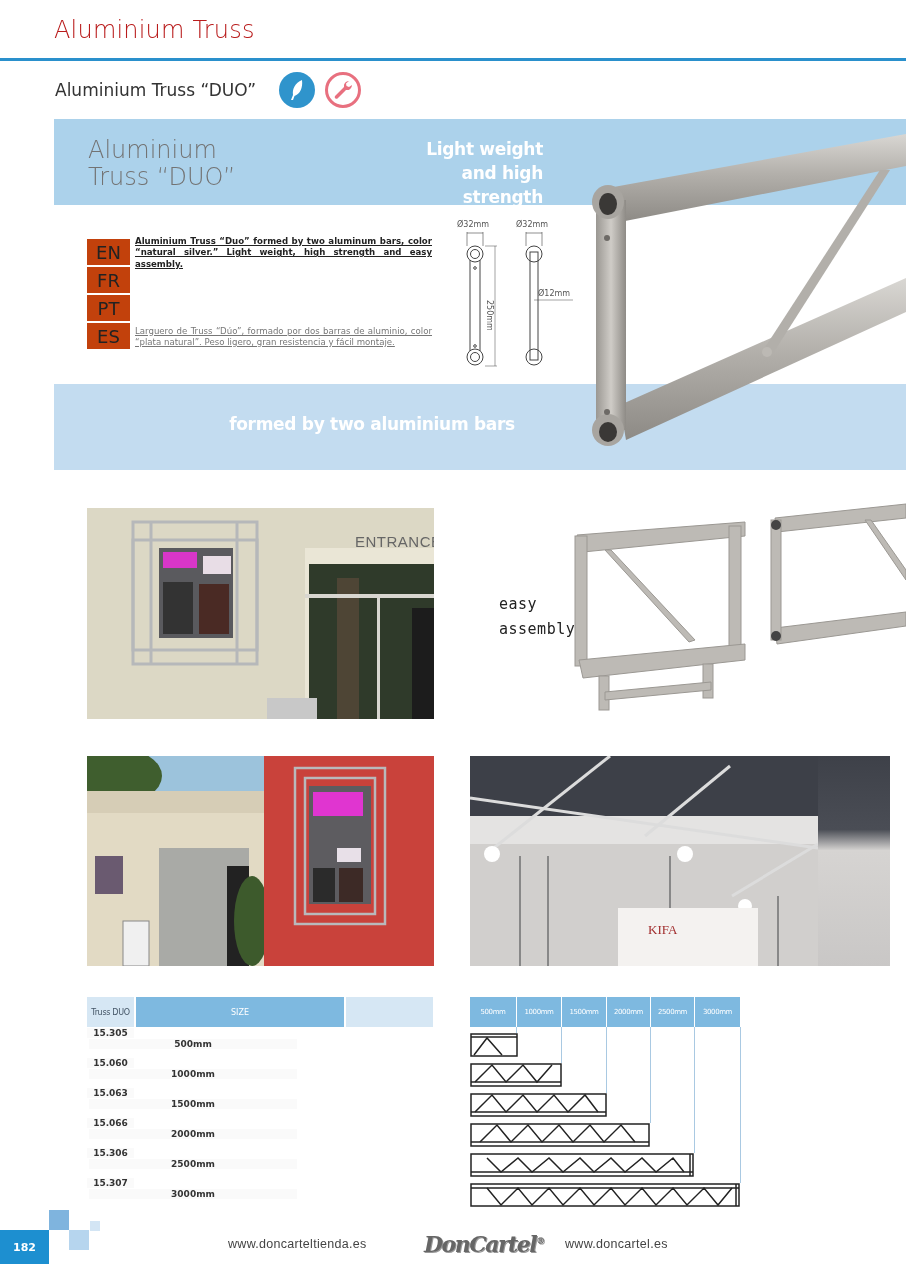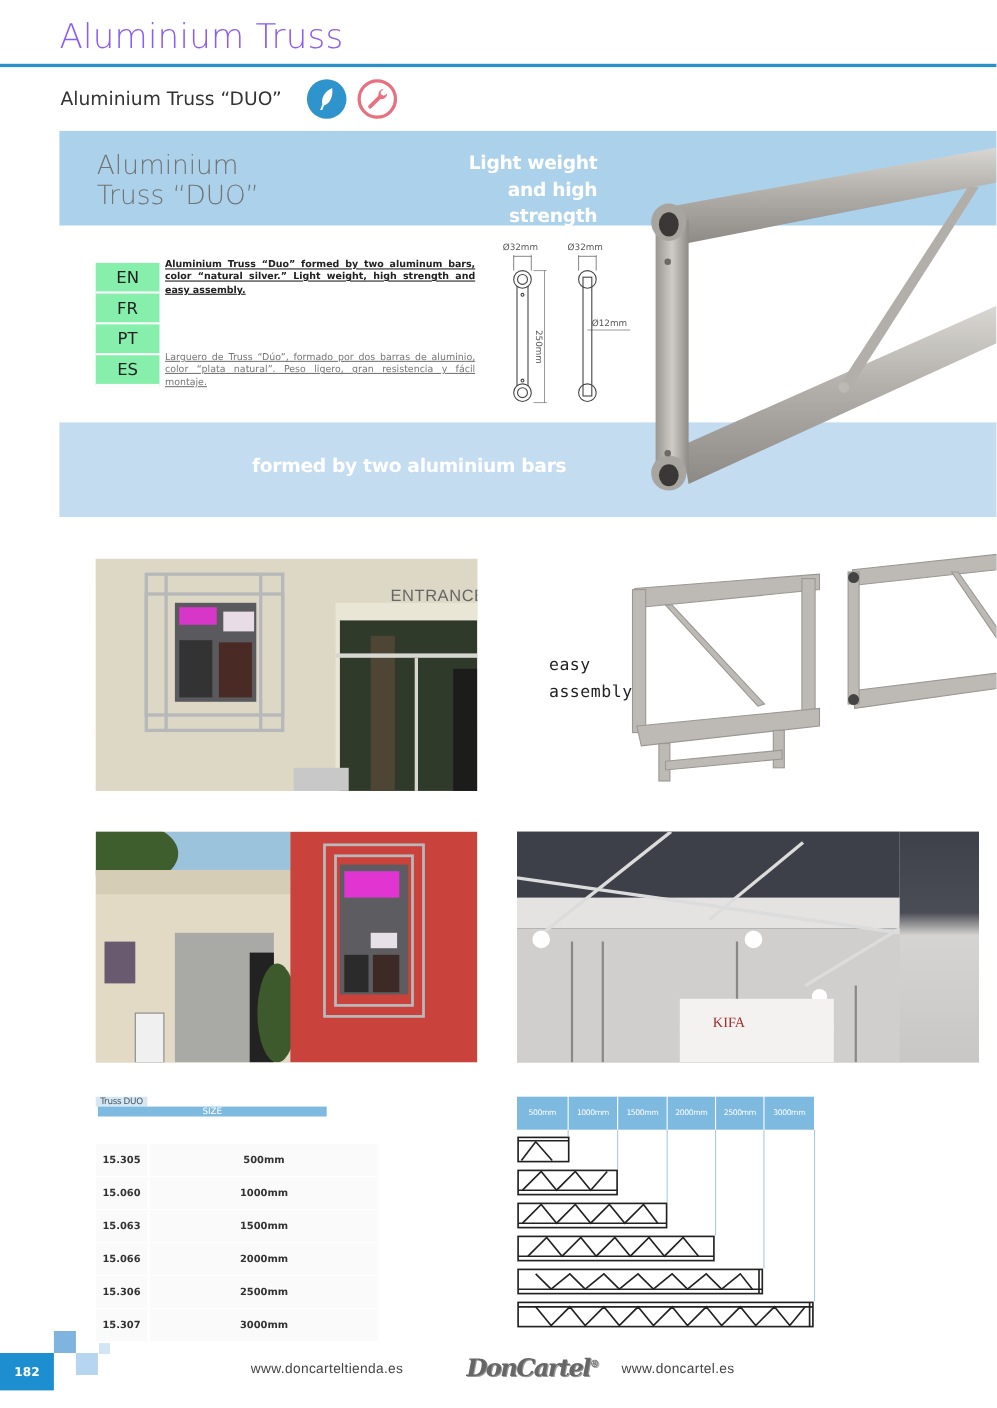--- a/index.html
+++ b/index.html
@@ -1,32 +1,32 @@
 <!DOCTYPE html>
 <html><head>
 <meta charset="utf-8">
 <style>
   * { box-sizing: border-box; margin: 0; padding: 0; }
   body { width: 906px; height: 1280px; background: #fff; position: relative; overflow: hidden; font-family: "DejaVu Sans", sans-serif; color: #222; }
   .abs { position: absolute; }
 
-  .page-title { left: 54px; top: 16px; font-size: 31px; font-weight: 300; color: #8b5cf6; letter-spacing: 0.2px; font-family: "DejaVu Sans", sans-serif; }
+  .page-title { left: 54px; top: 16px; font-size: 24px; font-weight: 300; color: #b91c1c; letter-spacing: 0.2px; font-family: "DejaVu Sans", sans-serif; }
   .title-rule { left: 0; top: 58px; width: 906px; height: 3px; background: #2a90cc; }
   .subtitle { left: 55px; top: 80px; font-size: 17px; color: #333; }
   .icon-circle { width: 36px; height: 36px; border-radius: 50%; display: flex; align-items: center; justify-content: center; }
   .icon-feather { left: 279px; top: 72px; background: #2f94cc; }
   .icon-wrench { left: 325px; top: 72px; border: 3px solid #e8707f; background: #fff; }
 
   .band-top { left: 54px; top: 119px; width: 852px; height: 86px; background: #acd2eb; }
   .band-title { left: 88px; top: 137px; font-size: 24px; line-height: 27px; color: #737373; font-weight: 300; }
   .band-tagline { left: 380px; top: 137px; width: 163px; text-align: right; font-size: 17px; line-height: 24px; color: #fff; font-family: "DejaVu Sans", sans-serif; font-weight: bold; letter-spacing: -0.3px; }
 
   .lang-table { left: 87px; top: 239px; width: 345px; }
   .lang-row { display: flex; height: 28px; margin-bottom: 0; }
-  .lang-code { width: 58px; background: #86efac; display: flex; align-items: center; justify-content: center; font-size: 15px; color: #222; border-bottom: 2px solid #fff; }
+  .lang-code { width: 43px; background: #c2410c; display: flex; align-items: center; justify-content: center; font-size: 18px; color: #222; border-bottom: 2px solid #fff; }
   .lang-text { flex: 1; padding-left: 5px; font-size: 8.6px; line-height: 11.5px; text-align: justify; display: flex; align-items: center; text-decoration: underline; }
   .lang-text.dark { color: #222; font-weight: bold; }
   .lang-text.light { color: #777; }
 
   .drawing { left: 455px; top: 216px; width: 120px; height: 160px; }
   .dim { font-size: 8px; color: #555; position: absolute; }
 
   .band-bottom { left: 54px; top: 384px; width: 852px; height: 86px; background: #c3dcf0; }
   .band-bottom-text { left: 54px; top: 414px; width: 636px; text-align: center; font-size: 17px; color: #fff; font-weight: bold; letter-spacing: -0.3px; }
 
@@ -34,25 +34,25 @@
 
   .photo { position: absolute; overflow: hidden; }
   .photo-1 { left: 87px; top: 508px; width: 347px; height: 211px; background: linear-gradient(180deg, #d7d3c0 0%, #e3dfcc 60%, #ddd8c4 100%); }
   .photo-2 { left: 87px; top: 756px; width: 347px; height: 210px; background: #e0d8c3; }
   .photo-3 { left: 470px; top: 756px; width: 420px; height: 210px; background: linear-gradient(180deg, #3e4149 0%, #4a4d55 35%, #d6d4d2 45%, #c9c7c6 100%); }
 
   .easy-text { left: 499px; top: 592px; font-size: 15px; line-height: 25px; color: #222; font-family: "DejaVu Sans Mono", monospace; letter-spacing: 0.5px; }
   .assembly-photo { left: 565px; top: 500px; width: 341px; height: 220px; }
 
   .size-table { left: 87px; top: 997px; width: 346px; }
-  .st-head { display: flex; height: 42px; flex-direction: column; }
+  .st-head { display: flex; height: 30px; }
   .st-h1 { width: 47px; background: #d6e7f4; font-size: 8px; color: #456; display: flex; align-items: center; justify-content: center; letter-spacing: -0.3px; }
   .st-h2 { width: 208px; margin-left: 2px; background: #7eb9e0; font-size: 8px; color: #fff; display: flex; align-items: center; justify-content: center; }
   .st-h3 { width: 87px; margin-left: 2px; background: #d6e7f4; }
-  .st-row { display: flex; height: 30px; margin-top: 0; }
+  .st-row { display: flex; height: 30px; margin-top: 0; flex-direction: column; }
   .st-code { width: 47px; font-size: 9px; font-weight: bold; color: #333; display: flex; align-items: center; justify-content: center; background: #fafafa; border-top: 1px solid #fff; }
   .st-size { width: 208px; margin-left: 2px; font-size: 9px; font-weight: bold; color: #333; display: flex; align-items: center; justify-content: center; background: #fafafa; border-top: 1px solid #fff; }
 
   .len-chart { left: 470px; top: 997px; width: 272px; height: 212px; }
   .lc-head { position: absolute; top: 0; height: 30px; background: #7eb9e0; color: #fff; font-size: 7px; display: flex; align-items: center; justify-content: center; letter-spacing: -0.4px; }
 
   .footer-decor-1 { left: 49px; top: 1210px; width: 20px; height: 20px; background: #7fb4de; }
   .footer-decor-2 { left: 69px; top: 1230px; width: 20px; height: 20px; background: #b6d5ee; }
   .footer-decor-3 { left: 90px; top: 1221px; width: 10px; height: 10px; background: #d3e5f4; }
   .page-num-box { left: 0; top: 1230px; width: 49px; height: 34px; background: #1d8fd0; color: #fff; font-size: 11px; font-weight: bold; display: flex; align-items: center; justify-content: center; }

